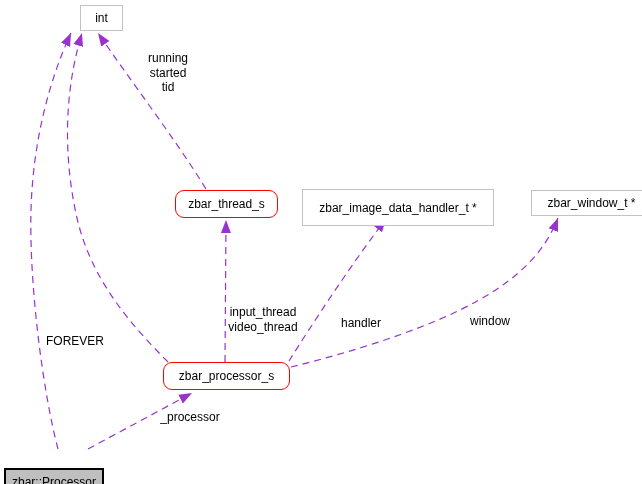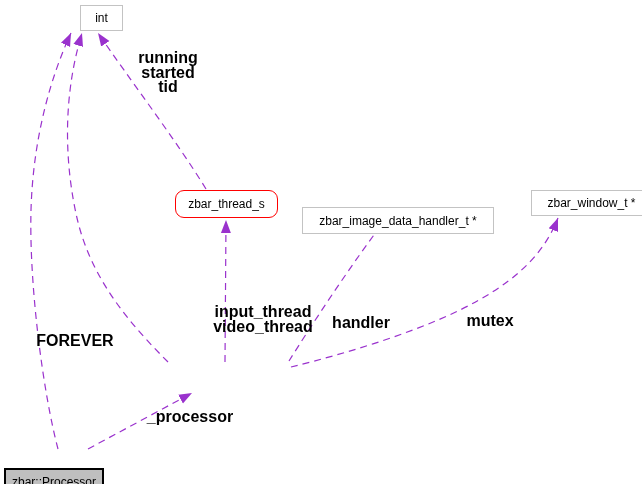--- a/index.html
+++ b/index.html
@@ -30,24 +30,23 @@
   .node.truncated{border-color:var(--truncated_border,#ff0000);border-radius:9px;}
   .node.current{
     border:2px solid #000;
     background:var(--current_fill,#bfbfbf);
   }
   .edge-label{
     position:absolute;
     transform:translateX(-50%);
     text-align:center;
     color:#000;
-    font-size:16px;
+    font-size:12px;
     line-height:14.5px;
     white-space:pre-line;
-    font-weight:bold;
   }
 </style>
 </head>
 <body>
 
 <div class="canvas">
 
   <svg class="edge-layer" viewBox="0 0 642 484" xmlns="http://www.w3.org/2000/svg">
     <defs>
       <marker id="arrow" markerUnits="userSpaceOnUse" markerWidth="14" markerHeight="12" refX="13" refY="6" orient="auto">
@@ -60,36 +59,37 @@
     <path class="edge-path" d="M 225 362 L 226 220" marker-end="url(#arrow)"></path>
     <path class="edge-path" d="M 289 361 C 309 329 352 263 386 219" marker-end="url(#arrow)"></path>
     <path class="edge-path" d="M 291 367 C 352 352 430 328 479 300 C 522 276 546 249 558 218" marker-end="url(#arrow)"></path>
     <path class="edge-path" d="M 88 449 L 192 393" marker-end="url(#arrow)"></path>
   </svg>
 
   <div class="node plain" style="left:64px;top:5px;width:43px;height:26px;margin-left:16px;">int</div>
 
   <div class="node truncated" style="left:175px;top:190px;width:103px;height:28px;">zbar_thread_s</div>
 
-  <div class="node plain" style="left:302px;top:207px;width:192px;height:27px;">zbar_image_data_handler_t *</div>
+  <div class="node plain" style="left:302px;top:189px;width:192px;height:37px;">zbar_image_data_handler_t *</div>
 
   <div class="node plain" style="left:515px;top:190px;width:121px;height:26px;margin-left:16px;">zbar_window_t *</div>
 
+  <div class="node truncated" style="left:163px;top:362px;width:127px;height:28px;">zbar_processor_s</div>
 
   <div class="node current" style="left:4px;top:468px;width:100px;height:28px;">zbar::Processor</div>
 
   <div class="edge-label" style="left:168px;top:51px;">running
 started
 tid</div>
 
 
   <div class="edge-label" style="left:75px;top:314px;margin-top:20px;">FOREVER</div>
 
   <div class="edge-label" style="left:263px;top:305px;">input_thread
 video_thread</div>
 
   <div class="edge-label" style="left:361px;top:316px;">handler</div>
 
-  <div class="edge-label" style="left:490px;top:314px;">mutex</div>
+  <div class="edge-label" style="left:490px;top:314px;">window</div>
 
   <div class="edge-label" style="left:190px;top:410px;">_processor</div>
 
 </div>
 
 </body></html>

